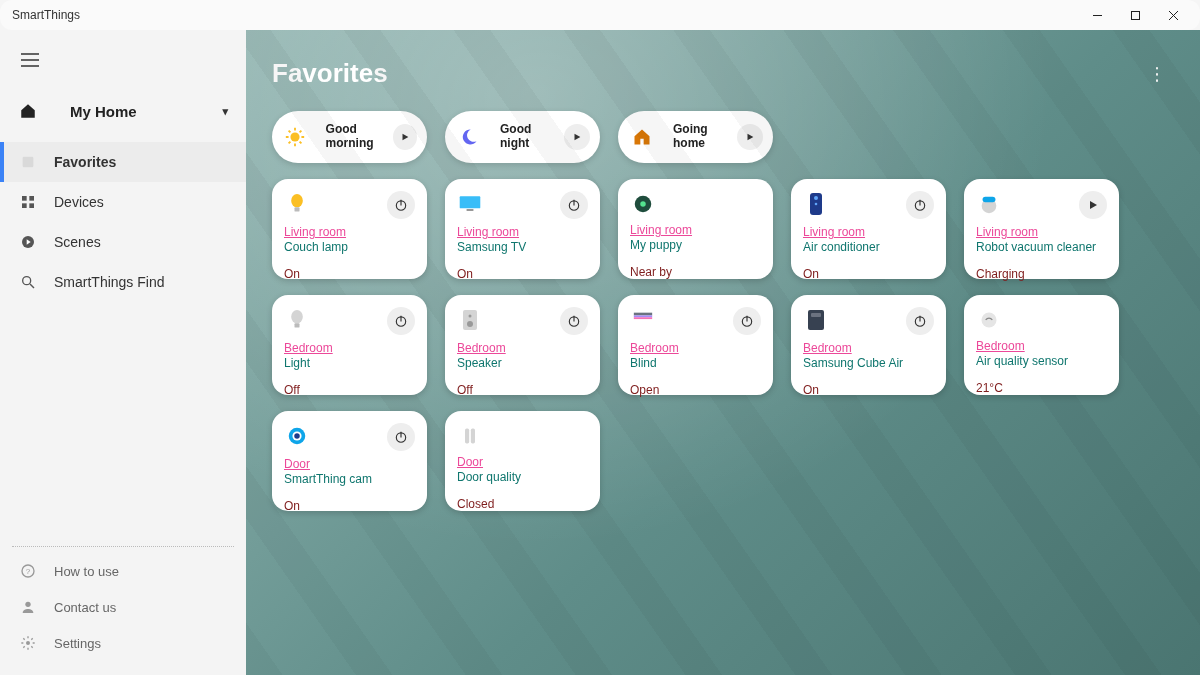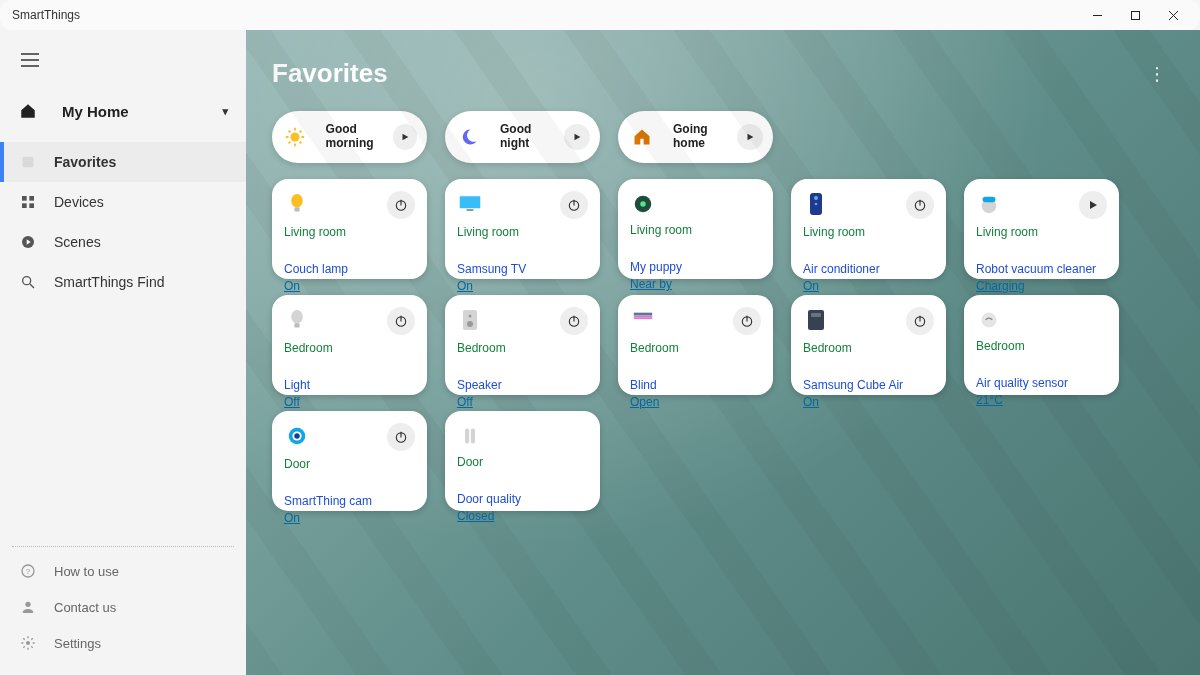--- a/index.html
+++ b/index.html
@@ -62,21 +62,21 @@
     margin-bottom: 12px;
     margin-left: 6px;
   }
   .home-row {
     display: flex;
     align-items: center;
     padding: 10px 18px;
     cursor: pointer;
     font-weight: 600;
     font-size: 15px;
-    gap: 24px;
+    gap: 32px;
   }
   .home-row .chev { margin-left: auto; font-size: 11px; color: #333; }
   .nav-items { margin-top: 12px; }
   .nav-item {
     display: flex;
     align-items: center;
     gap: 16px;
     padding: 12px 18px 12px 14px;
     font-size: 14px;
     cursor: pointer;
@@ -174,23 +174,23 @@
   }
   .card-top { display:flex; align-items:flex-start; }
   .dev-icon { width:26px; height:26px; display:flex; align-items:center; justify-content:center; font-size:18px;}
   .action-btn {
     margin-left:auto;
     width:28px; height:28px; border-radius:50%;
     background:#eee; display:flex; align-items:center; justify-content:center;
     font-size:13px; color:#333;
   }
   .card-body { margin-top: 6px; font-size: 12px; line-height:1.25; }
-  .dev-room { color:#15803d; }
-  .dev-name { color:#1d4ed8; font-weight:500;margin-top:22px; }
-  .dev-status { color:#0369a1; margin-top:2px;text-decoration:underline;}
+  .dev-room { color:#ec4899;text-decoration:underline; }
+  .dev-name { color:#0f766e; font-weight:500; }
+  .dev-status { color:#7f1d1d; margin-top:12px;}
 
   
   svg { display:block; }
 
 </style>
 </head>
 <body>
 
 <div class="titlebar">
   <span class="title">SmartThings</span>

